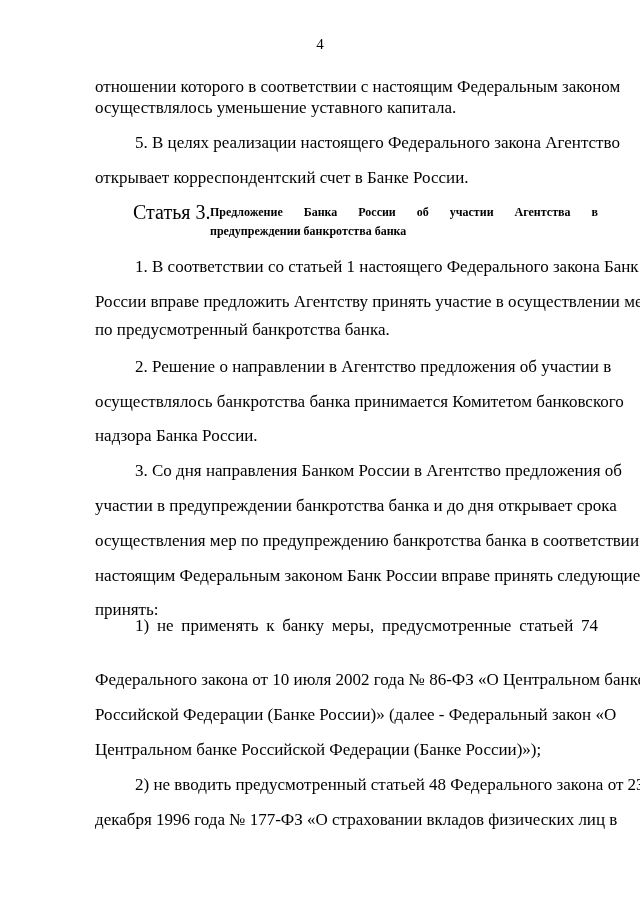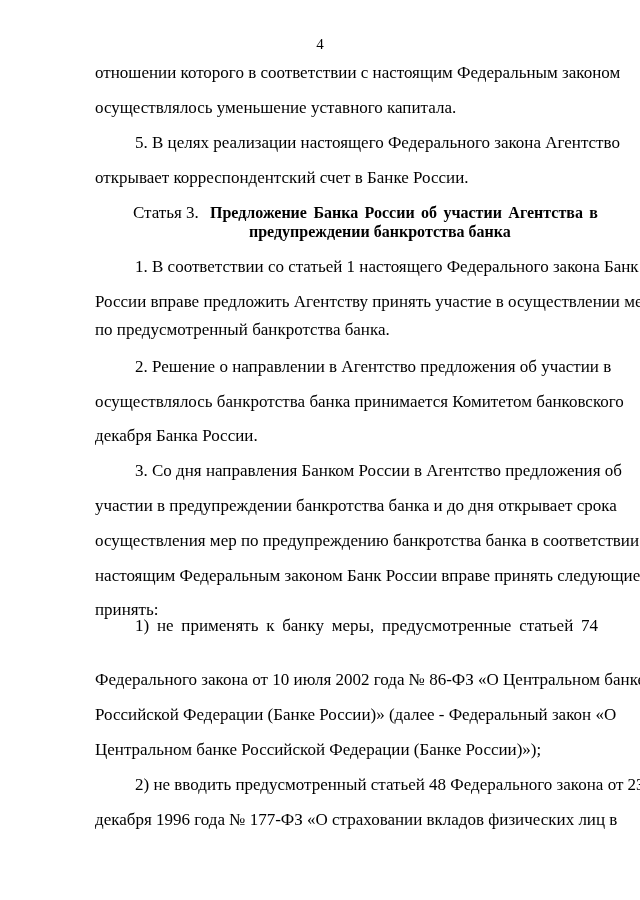--- a/index.html
+++ b/index.html
@@ -3,46 +3,46 @@
   <meta charset="utf-8">
   <style>
     html, body { margin: 0; padding: 0; background: #ffffff; }
     body { width: 640px; height: 900px; position: relative; overflow: hidden;
       font-family: "Liberation Serif", "DejaVu Serif", serif; color: #000; }
     .page-num { position: absolute; top: 36px; left: 0; width: 640px; text-align: center; font-size: 15px; }
     .line { position: absolute; left: 95px; width: 503px; font-size: 17px; line-height: 20px;
       white-space: nowrap; text-align: justify; text-align-last: justify; }
     .line.last { text-align-last: left; }
     .line.ind { left: 135px; width: 463px; }
-    .heading-label { position: absolute; left: 133px; font-size: 17px; line-height: 19px; }
-    .heading-title { position: absolute; left: 210px; width: 388px; font-size: 16px; line-height: 19px;
+    .heading-label { position: absolute; left: 133px; font-size: 20px; line-height: 19px; }
+    .heading-title { position: absolute; left: 210px; width: 388px; font-size: 12px; line-height: 19px;
       font-weight: bold; white-space: nowrap; text-align: justify; text-align-last: justify; }
-    .heading-title.last { text-align-last: left; margin-left: 39px; }
+    .heading-title.last { text-align-last: left; }
   </style>
 </head>
 <body>
 
 <div class="page-num">4</div>
 
-<div class="line" style="top:63px">отношении которого в соответствии с настоящим Федеральным законом</div>
+<div class="line" style="top:77px">отношении которого в соответствии с настоящим Федеральным законом</div>
 <div class="line last" style="top:98px">осуществлялось уменьшение уставного капитала.</div>
 <div class="line ind" style="top:133px">5. В целях реализации настоящего Федерального закона Агентство</div>
 <div class="line last" style="top:168px">открывает корреспондентский счет в Банке России.</div>
 
 <div class="heading-label" style="top:203px">Статья 3.</div>
 <div class="heading-title" style="top:203px">Предложение Банка России об участии Агентства в</div>
 <div class="heading-title last" style="top:222px">предупреждении банкротства банка</div>
 
 <div class="line ind" style="top:257px">1. В соответствии со статьей 1 настоящего Федерального закона Банк</div>
 <div class="line" style="top:292px">России вправе предложить Агентству принять участие в осуществлении мер</div>
 <div class="line last" style="top:320px">по предусмотренный банкротства банка.</div>
 
 <div class="line ind" style="top:357px">2. Решение о направлении в Агентство предложения об участии в</div>
 <div class="line" style="top:392px">осуществлялось банкротства банка принимается Комитетом банковского</div>
-<div class="line last" style="top:426px">декабря Банка России.</div>
+<div class="line last" style="top:426px">надзора Банка России.</div>
 
 <div class="line ind" style="top:461px">3. Со дня направления Банком России в Агентство предложения об</div>
 <div class="line" style="top:496px">участии в предупреждении банкротства банка и до дня открывает срока</div>
 <div class="line" style="top:531px">осуществления мер по предупреждению банкротства банка в соответствии с</div>
 <div class="line" style="top:566px">настоящим Федеральным законом Банк России вправе принять следующие</div>
 <div class="line last" style="top:600px">принять:</div>
 
 <div class="line ind" style="top:616px">1) не применять к банку меры, предусмотренные статьей 74</div>
 <div class="line" style="top:670px">Федерального закона от 10 июля 2002 года № 86-ФЗ «О Центральном банке</div>
 <div class="line" style="top:705px">Российской Федерации (Банке России)» (далее - Федеральный закон «О</div>

